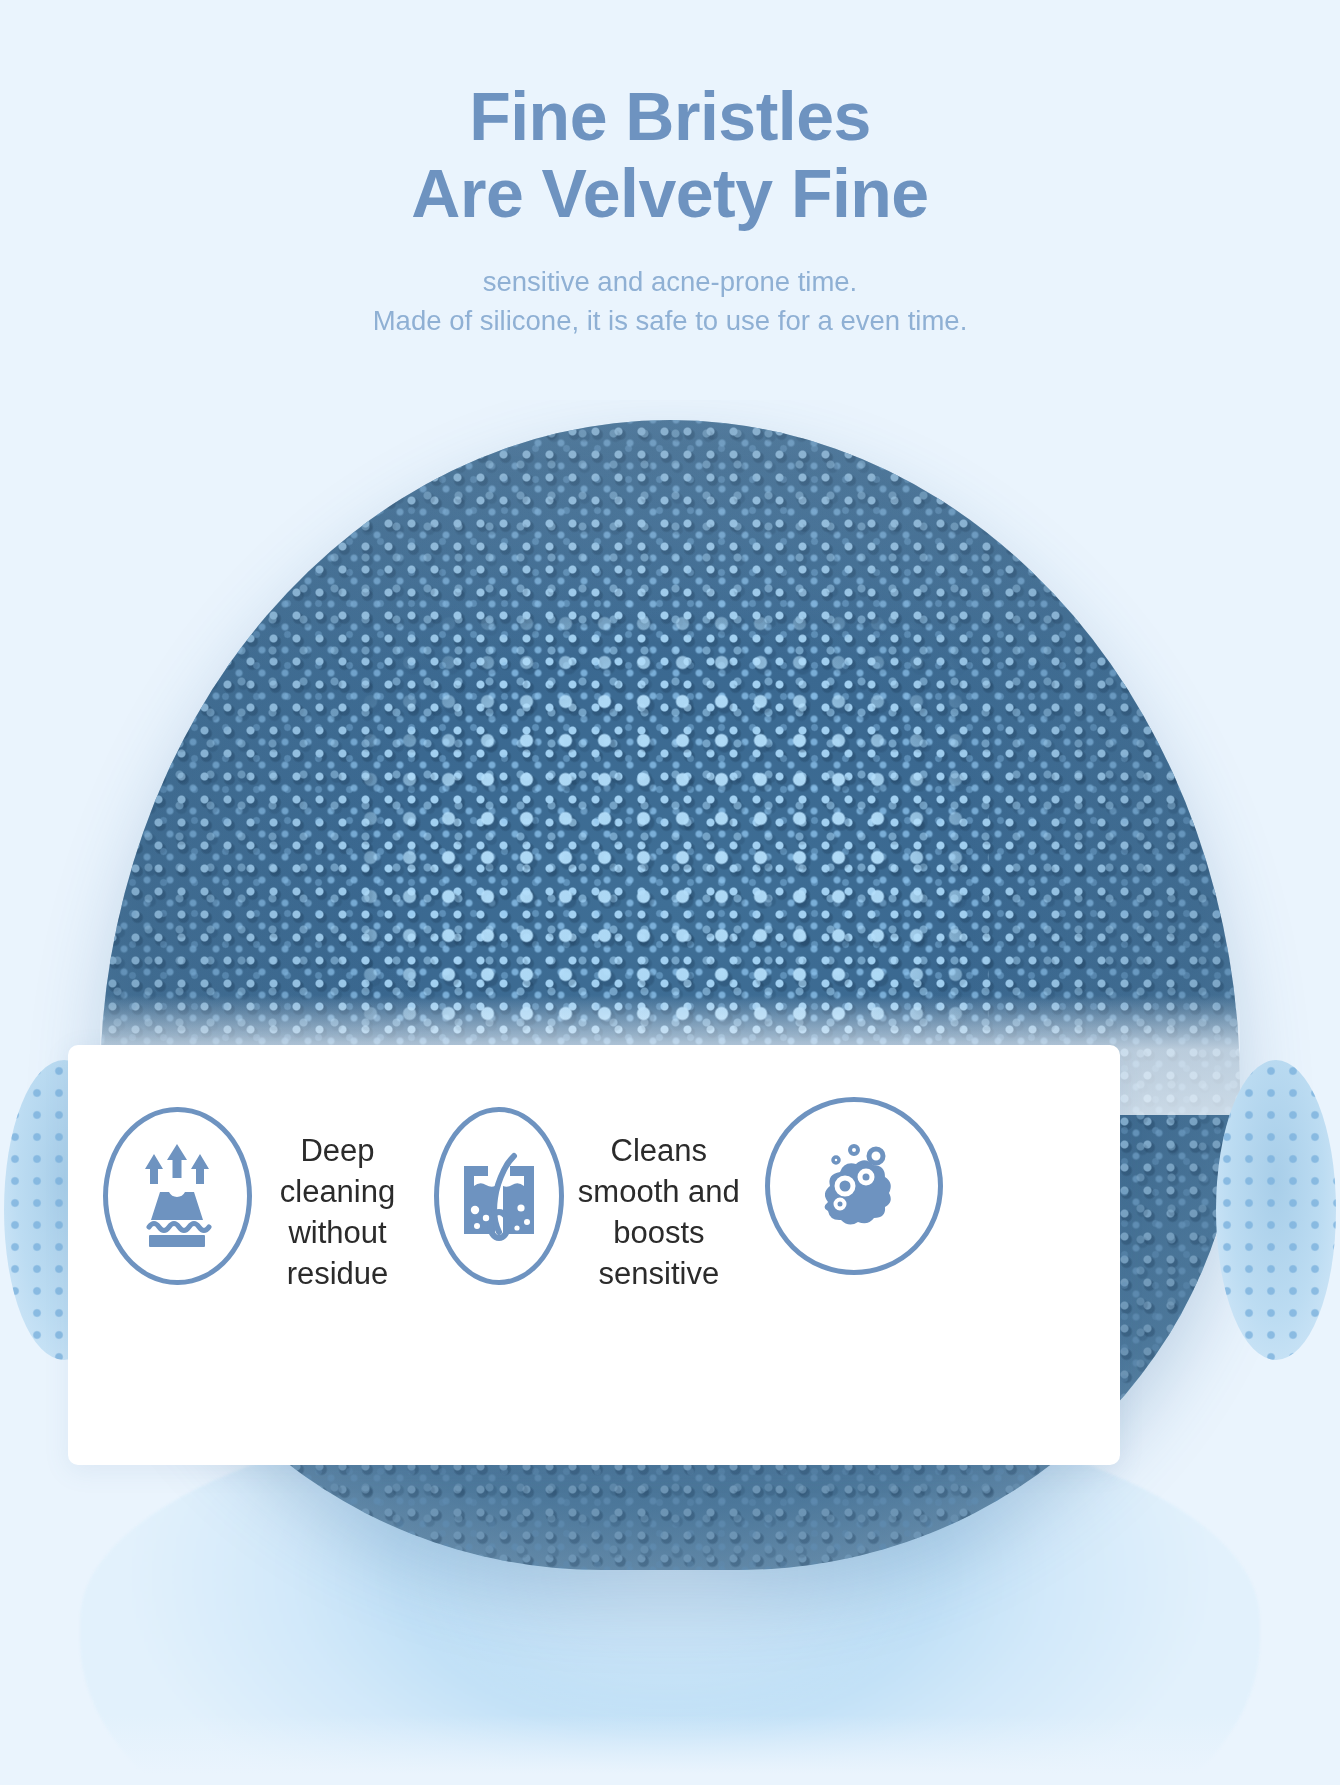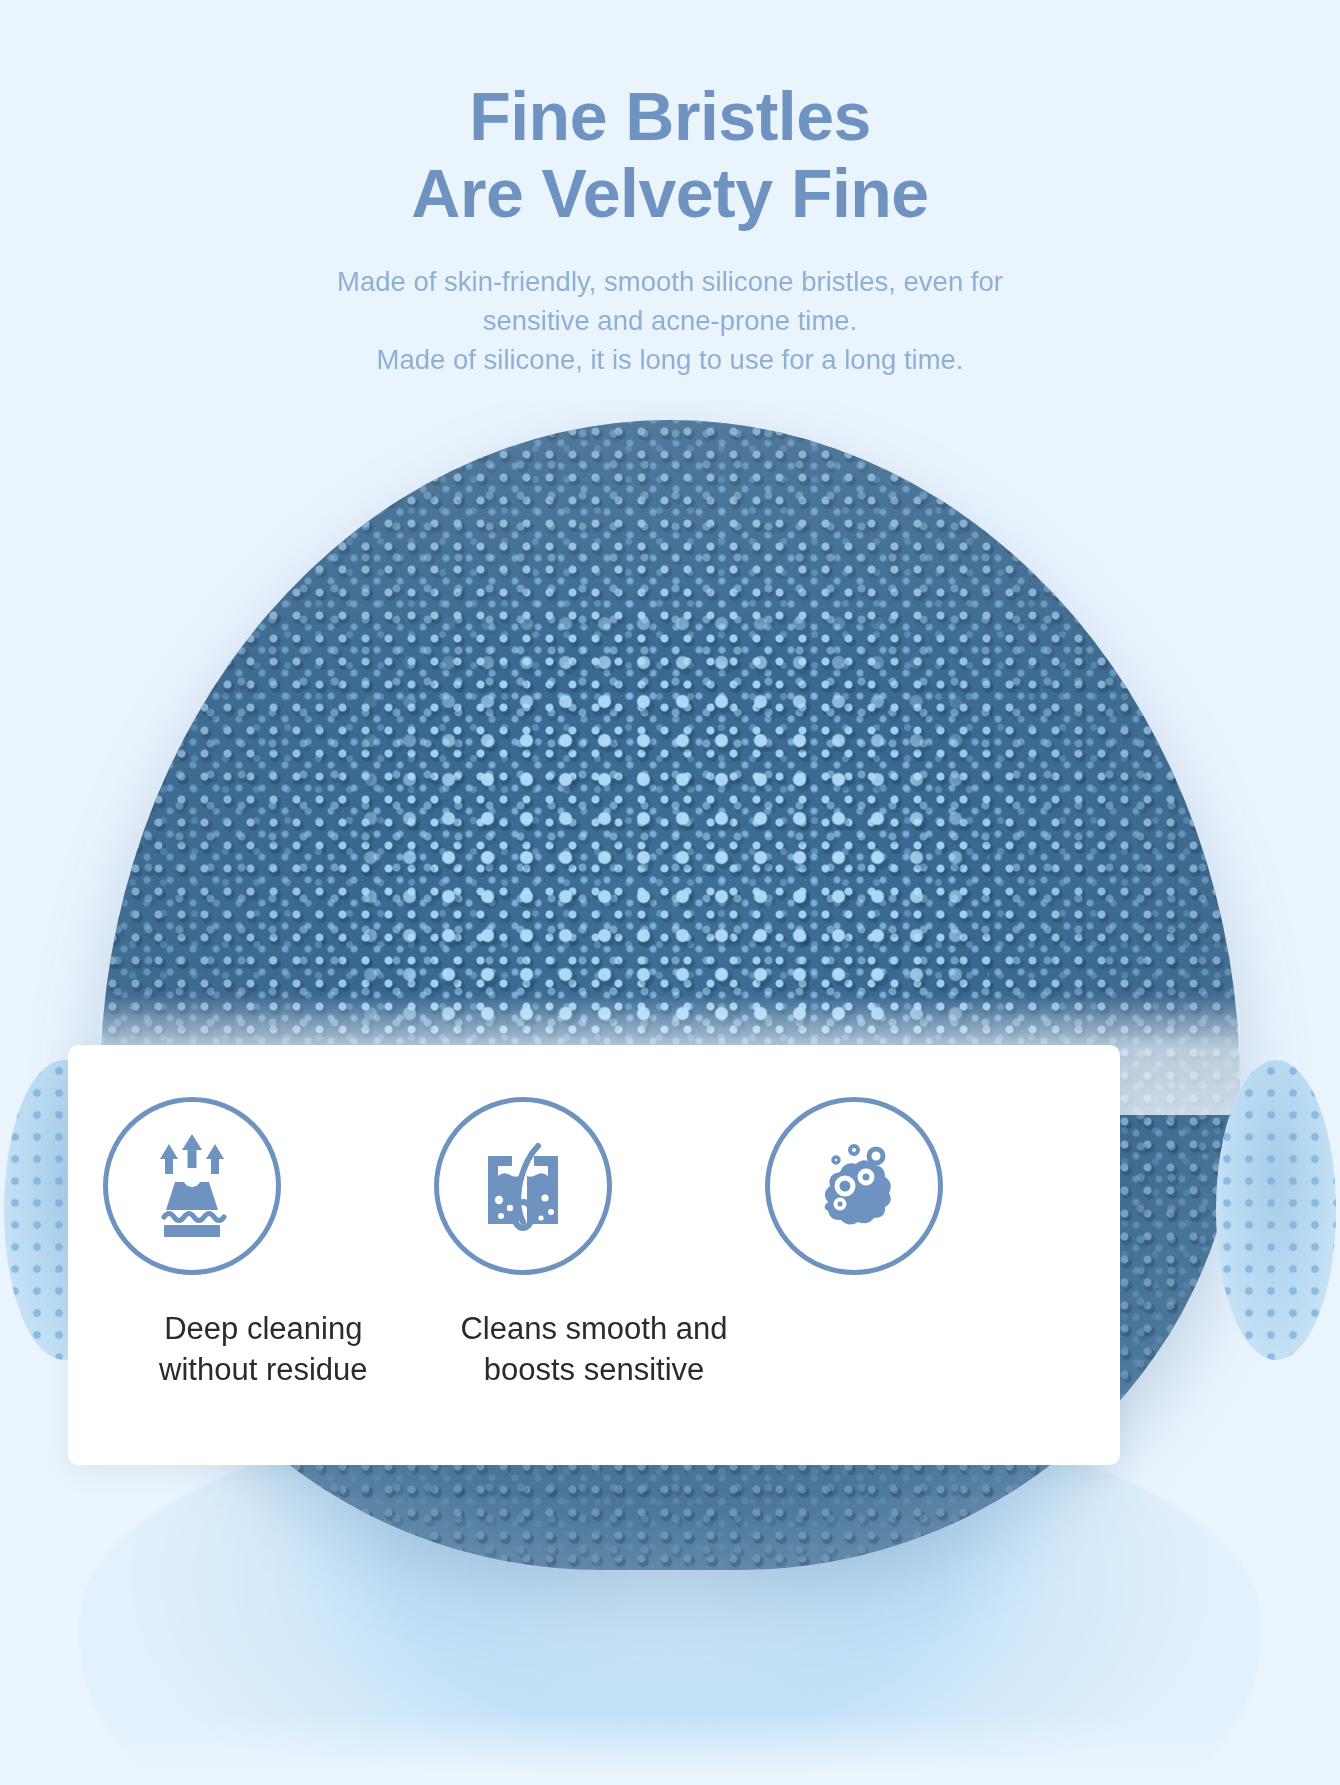--- a/index.html
+++ b/index.html
@@ -177,21 +177,22 @@
     box-shadow:0 6px 26px rgba(90,130,170,.10);
     z-index:20;
     display:flex;
     align-items:flex-start;
     justify-content:space-around;
     padding:52px 30px 0 30px;
   }
   .feature {
     width:320px;
     display:flex;
-    flex-direction:column;
+    flex-direction:row;
+    align-items:center;
   }
   .icon-circle {
     width:178px; height:178px;
     border-radius:50%;
     border:5px solid #6e93c0;
     display:flex;
     align-items:center;
     justify-content:center;
     background:#fff;
   }
@@ -219,23 +220,22 @@
 <body>
 
 <div id="page">
 
   <div class="header">
     <h1 class="title">
       <span class="line">Fine Bristles</span>
       <span class="line">Are Velvety Fine</span>
     </h1>
     <p class="subtitle">
-      <span class="sline">Made of skin-friendly, smooth silicone bristles, even for</span>
       <span class="sline">sensitive and acne-prone time.</span>
-      <span class="sline">Made of silicone, it is long to use for a long time.</span>
+      <span class="sline">Made of silicone, it is safe to use for a even time.</span>
     </p>
   </div>
 
   <div class="product-stage">
 
     <div class="device-body"></div>
     <div class="device-body-shine"></div>
 
     <div class="lobe left">
       <div class="lobe-dots"></div>

